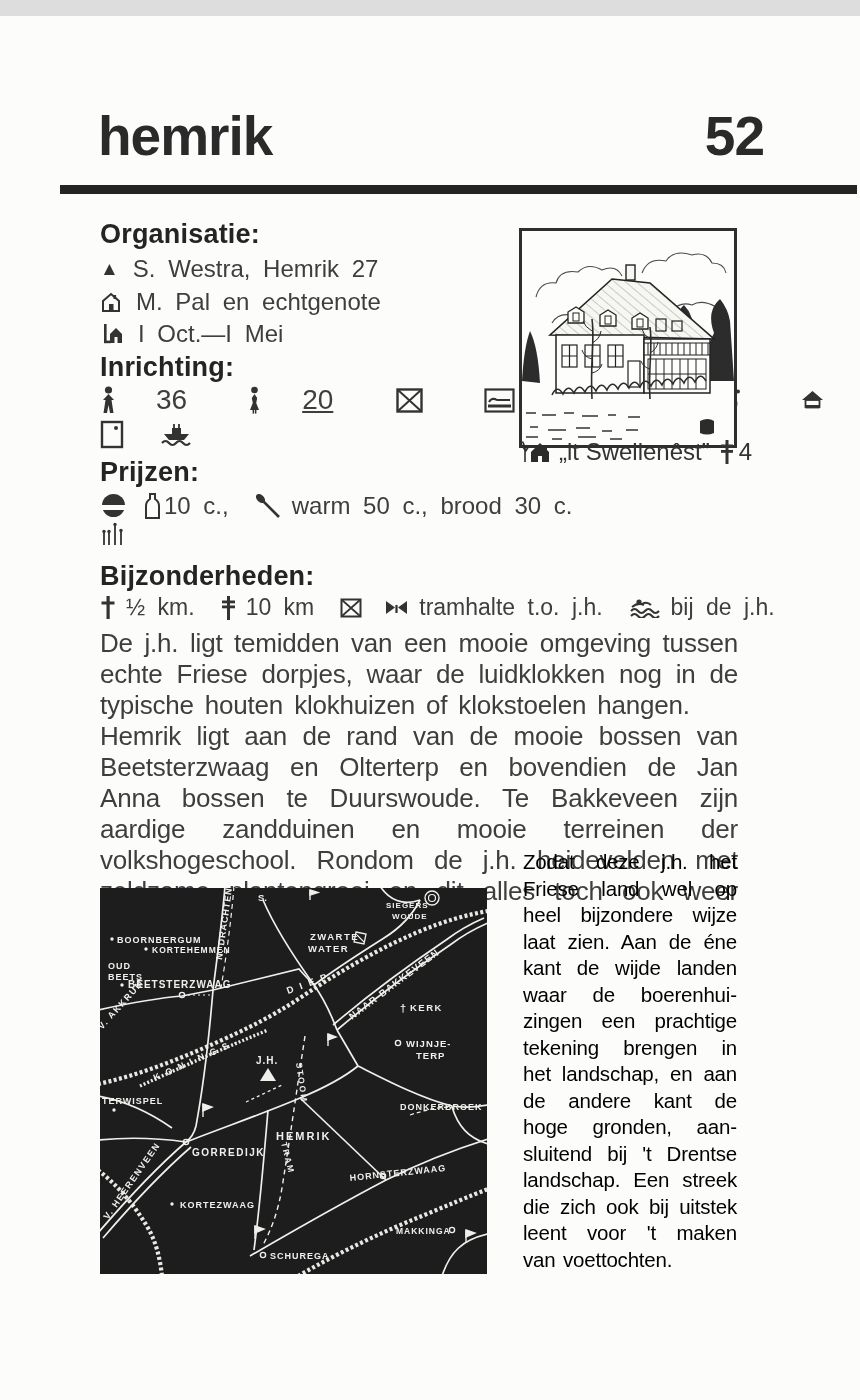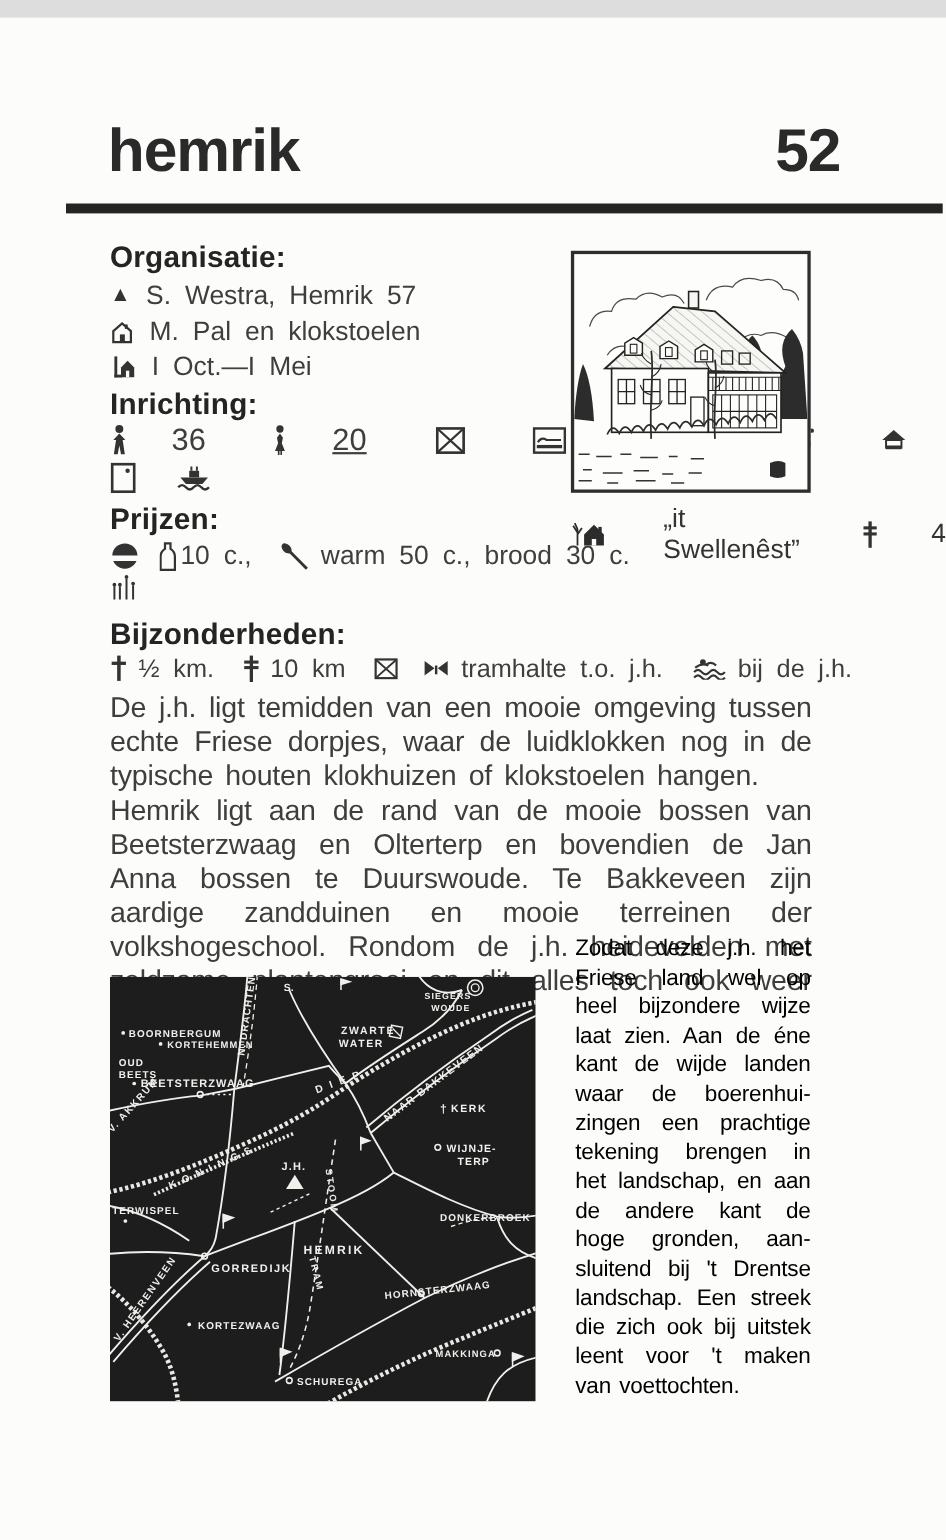--- a/index.html
+++ b/index.html
@@ -27,31 +27,31 @@
 
 <div class="page">
 
   <div class="abs title" style="left:98px;top:88px;">hemrik</div>
   <div class="abs title" style="right:96px;top:88px;">52</div>
   <div class="abs rule" style="left:60px;top:169px;width:797px;"></div>
 
   <div class="abs h2" style="left:100px;top:203px;">Organisatie:</div>
   <div class="abs line" style="left:100px;top:239px;">
     <span class="ic" style="font-size:19px;color:#333;margin-right:14px;">▲</span>
-    <span>S. Westra, Hemrik 57</span>
+    <span>S. Westra, Hemrik 27</span>
   </div>
   <div class="abs line" style="left:100px;top:272px;">
     <span class="ic">
       <svg width="22" height="22" viewBox="0 0 22 22">
           <path d="M3 10 L11 3 L19 10 V20 H3 Z" fill="none" stroke="#333" stroke-width="2"></path>
           <rect x="13.5" y="4" width="2.6" height="4" fill="#333"></rect>
           <rect x="9" y="13" width="4.5" height="7" fill="#333"></rect>
         </svg>
     </span>
-    <span>M. Pal en klokstoelen</span>
+    <span>M. Pal en echtgenote</span>
   </div>
   <div class="abs line" style="left:100px;top:304px;">
     <span class="ic">
       <svg width="24" height="24" viewBox="0 0 24 24">
           <rect x="4" y="2" width="2.6" height="19" fill="#333"></rect>
           <rect x="4" y="18.6" width="7" height="2.6" fill="#333"></rect>
           <polygon points="10,12 16,6 22,12 22,21 10,21" fill="#333"></polygon>
           <rect x="14.5" y="15" width="3" height="6" fill="#fcfcfa"></rect>
         </svg>
     </span>
@@ -213,21 +213,21 @@
 
       <g stroke="#333" stroke-width="1.4" fill="none">
         <path d="M4 182 h10 m6 2 h14 m8 -2 h10 m8 3 h16 m10 -1 h8 m12 2 h12"></path>
         <path d="M8 196 h8 m10 3 h18 m10 -2 h14 m12 3 h10 m14 -1 h12"></path>
         <path d="M4 206 h12 m14 2 h10 m16 -2 h18 m14 2 h12"></path>
       </g>
       <path d="M178 190 q8 -4 14 0 v12 q-7 3 -14 0 z" fill="#2c2c2c"></path>
     </svg>
   </div>
 
-  <div class="abs caption" style="left:519px;top:442px;gap:44px;">
+  <div class="abs caption" style="left:519px;top:422px;">
     <span class="ic" style="margin-right:8px;">
       <svg width="32" height="26" viewBox="0 0 32 26">
           <path d="M6 23 V8 M6 11 L2 5 M6 13 L10 7 M6 8 L3.5 2.5" stroke="#2c2c2c" stroke-width="1.6" fill="none"></path>
           <polygon points="12,13 21,4 30,13 30,23 12,23" fill="#2c2c2c"></polygon>
           <rect x="25" y="6" width="3" height="5" fill="#2c2c2c"></rect>
           <rect x="19" y="17" width="4" height="6" fill="#fcfcfa"></rect>
         </svg>
     </span>
     <span>„it Swellenêst”</span>
     <span class="ic" style="margin:0 5px 0 10px;">

